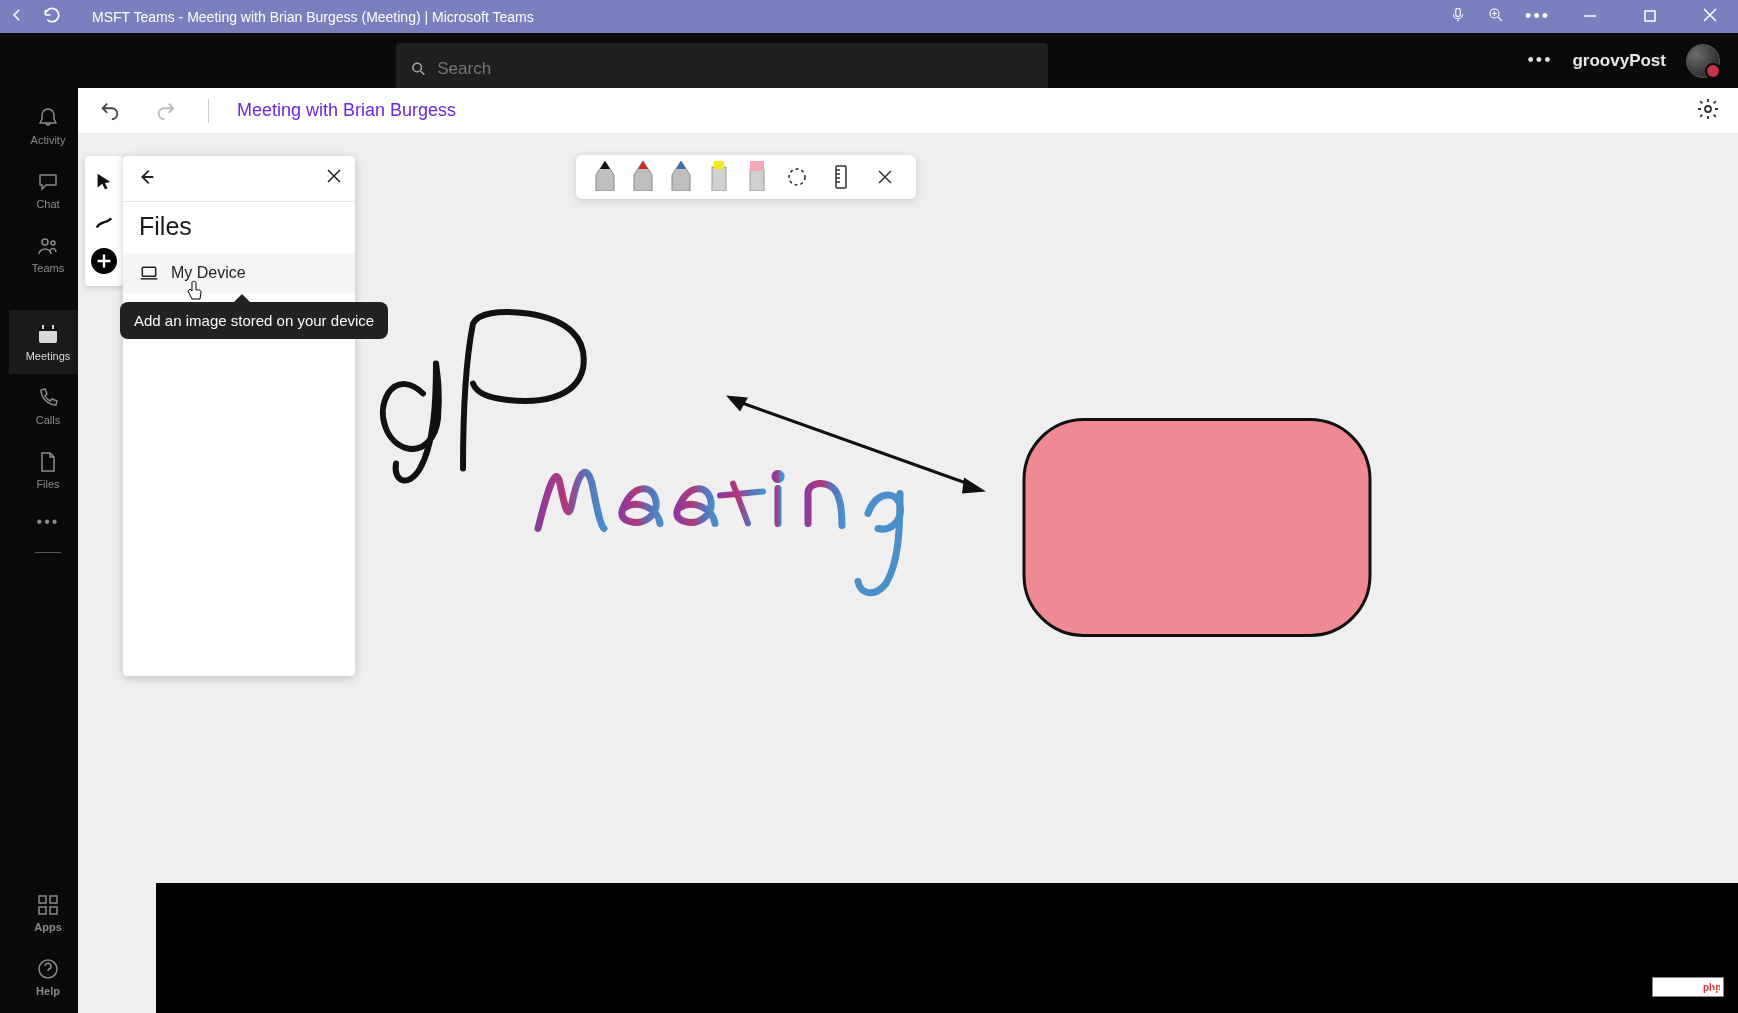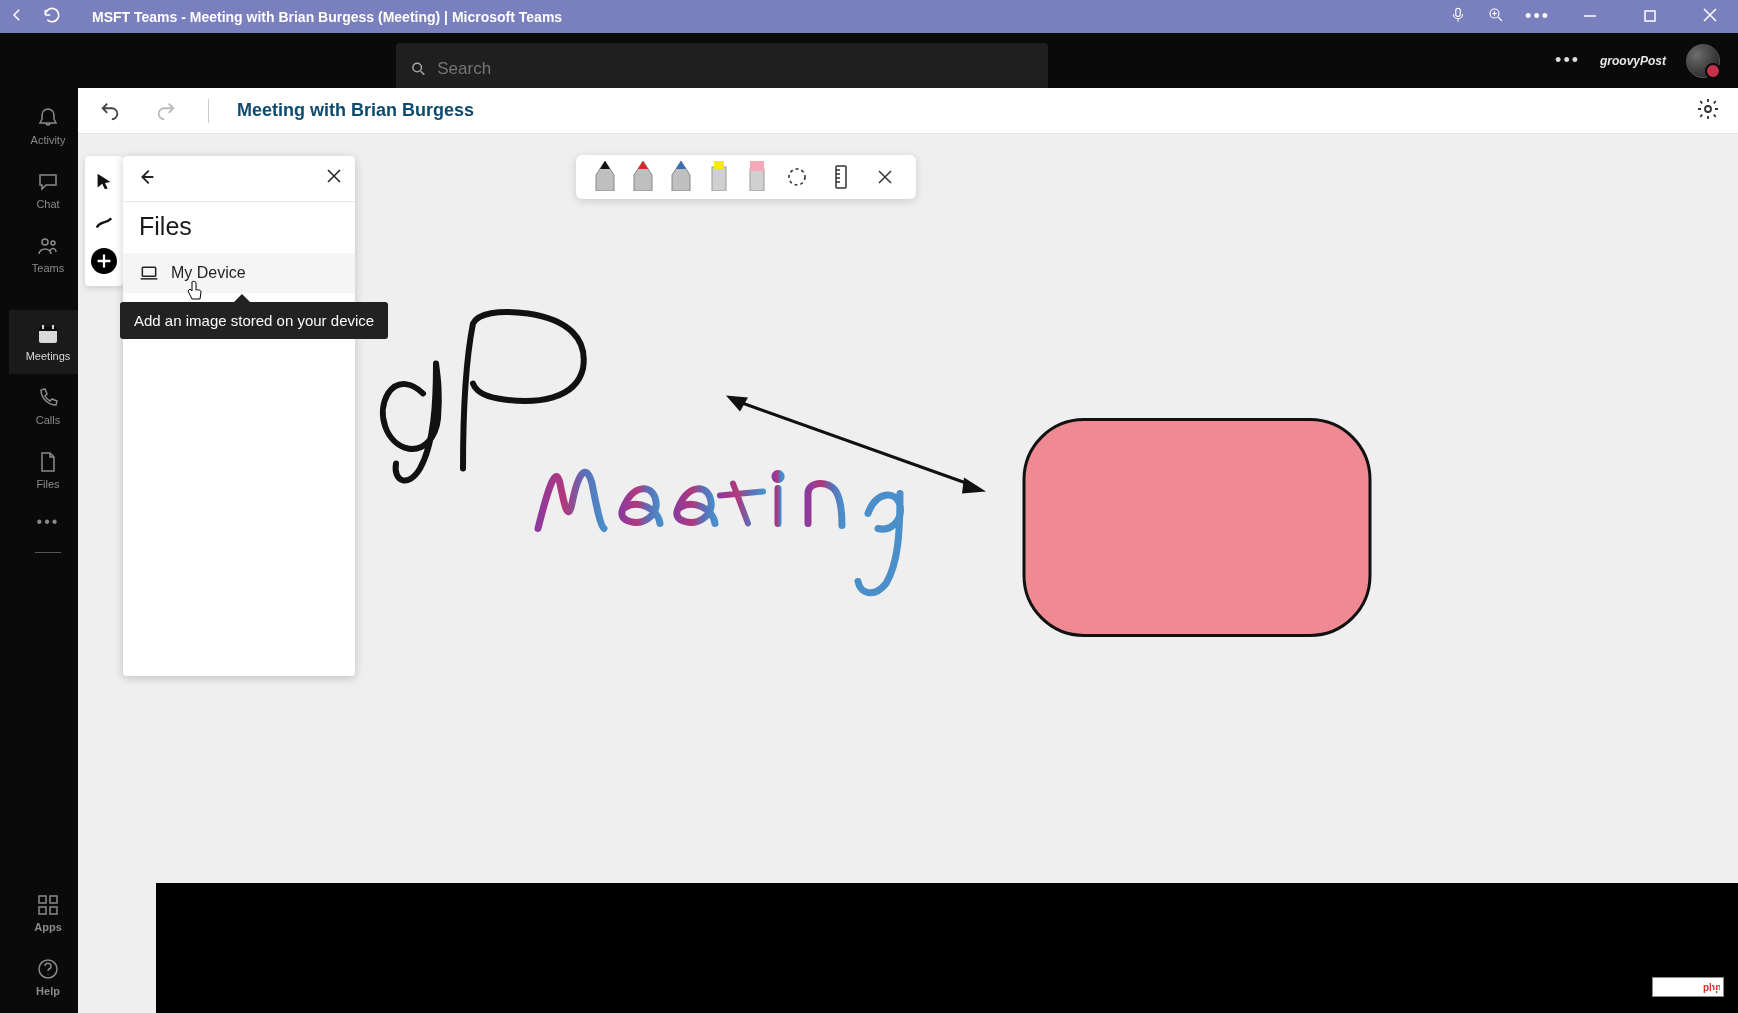--- a/index.html
+++ b/index.html
@@ -26,21 +26,20 @@
     }
     .titlebar-left {
       display: flex;
       align-items: center;
       gap: 16px;
     }
     .titlebar-left svg { fill: #fff; }
     .titlebar-title {
       font-size: 14px;
       margin-left: 14px;
-      font-weight: bold;
     }
     .titlebar-right {
       margin-left: auto;
       display: flex;
       align-items: center;
       gap: 20px;
     }
     .titlebar-right svg { fill: #fff; stroke: #fff; }
     .win-btn { width: 40px; text-align:center; }
 
@@ -75,24 +74,23 @@
     }
     .topbar-right {
       position: absolute;
       right: 18px;
       display: flex;
       align-items: center;
       gap: 20px;
       color: #e6e6e6;
     }
     .topbar-user {
-      font-size: 12px;
+      font-size: 17px;
       font-weight: 600;
       color: #e8e8e8;
-      font-style: italic;
     }
     .avatar {
       width: 34px;
       height: 34px;
       border-radius: 50%;
       background: radial-gradient(circle at 30% 30%, #6d6d6d, #3a3a3a 60%, #1a1a1a);
       position: relative;
       border: 1px solid #555;
     }
     .avatar::after {
@@ -170,22 +168,22 @@
       height: 28px;
       display: flex;
       align-items: center;
       justify-content: center;
       color: #555;
     }
     .wb-hdr-btn.disabled { color: #bbb; }
     .wb-hdr-sep { width: 1px; height: 24px; background: #ccc; }
     .wb-hdr-title {
       font-size: 18px;
-      font-weight: 700;
-      color: #0c4a6e;
+      font-weight: 400;
+      color: #6d28d9;
     }
     .wb-hdr-settings {
       margin-left: auto;
       color: #333;
     }
 
     
     .canvas-body {
       position: absolute;
       top: 46px;
@@ -271,21 +269,21 @@
 
     
     .tooltip {
       position: absolute;
       left: 42px;
       top: 168px;
       background: #222;
       color: #fafafa;
       padding: 10px 14px;
       font-size: 15px;
-      border-radius: 3px;
+      border-radius: 8px;
       white-space: nowrap;
     }
     .tooltip::before {
       content: '';
       position: absolute;
       top: -8px;
       left: 114px;
       border: 8px solid transparent;
       border-bottom-color: #222;
       border-top: none;

